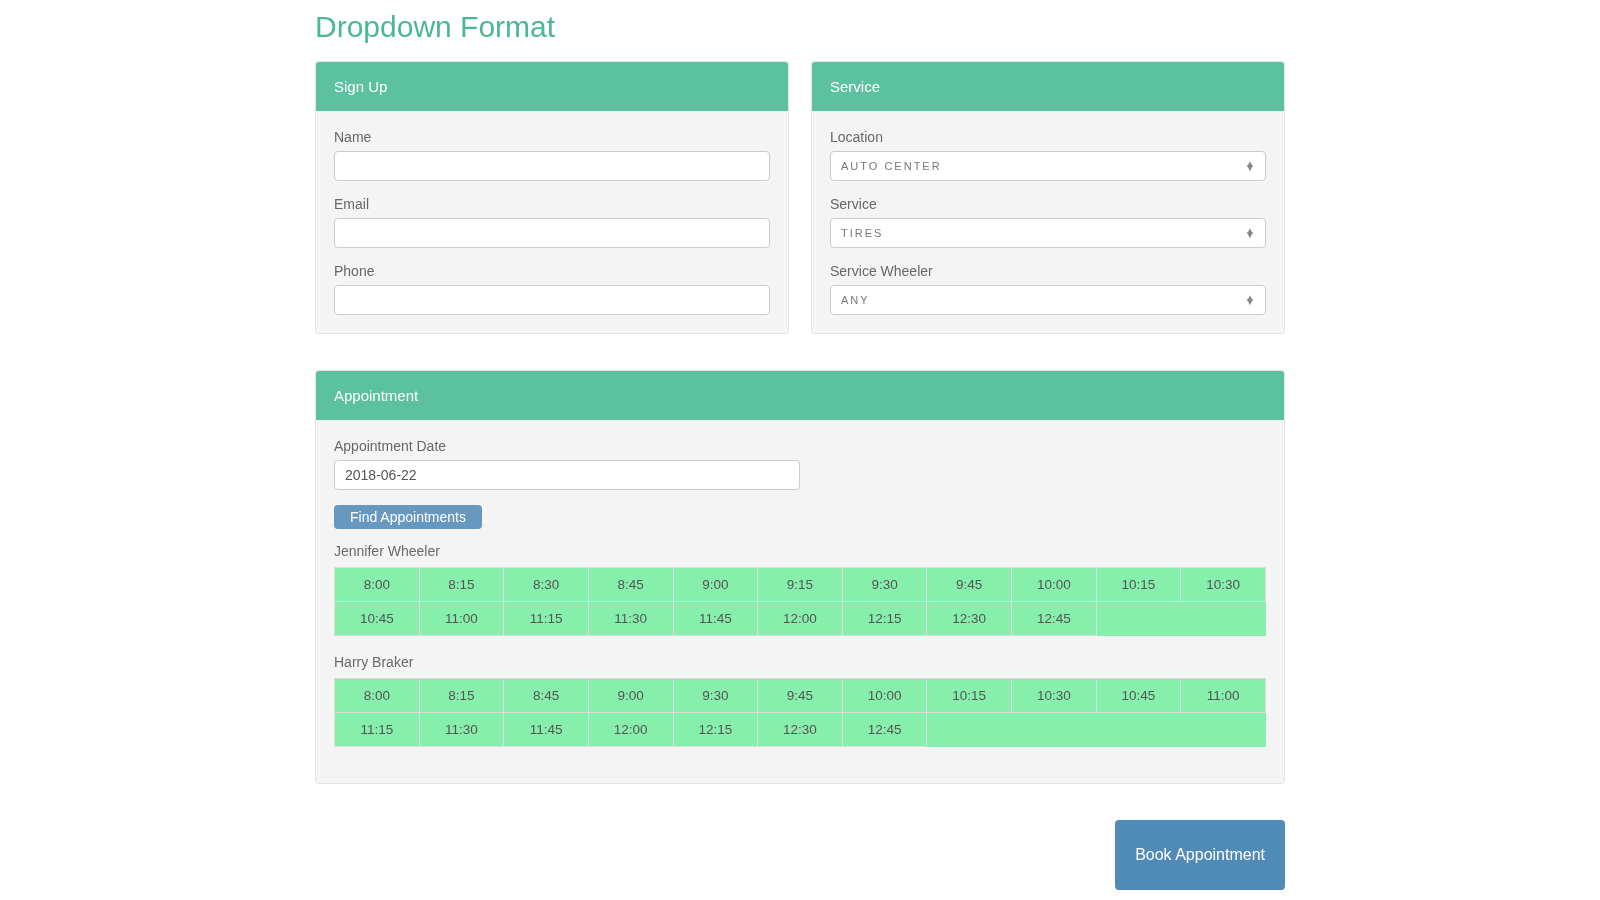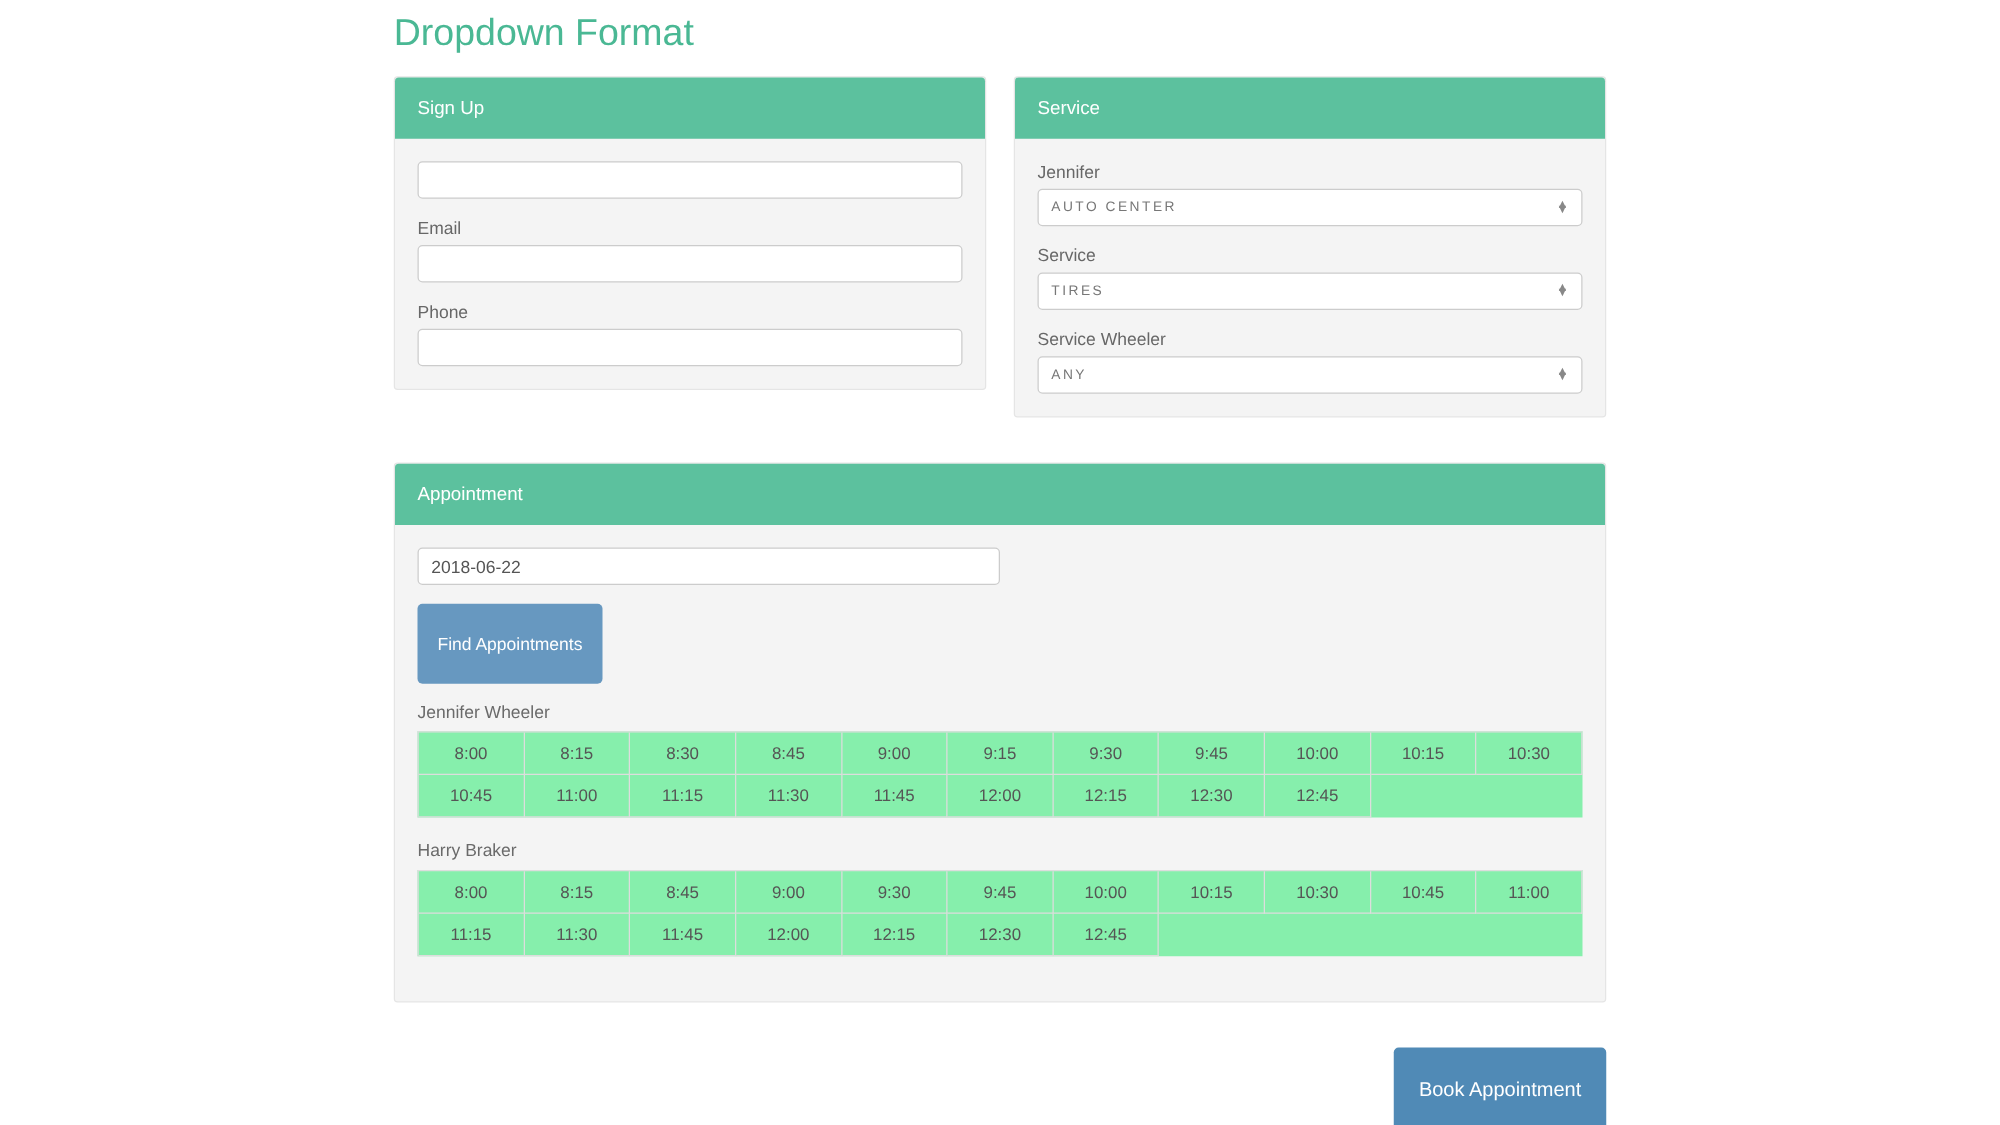--- a/index.html
+++ b/index.html
@@ -68,21 +68,21 @@
 }
 .select-arrows {
   font-size: 10px;
   color: #888;
   line-height: 4px;
   display: flex;
   flex-direction: column;
 }
 .btn {
   display: inline-block;
-  padding: 24px 16px;
+  padding: 4px 16px;
   border: none;
   border-radius: 4px;
   font-size: 14px;
   cursor: pointer;
   color: #fff;
 }
 .btn-blue { background: #6798c0; }
 .btn-book {
   background: #508ab6;
   padding: 26px 20px;
@@ -126,40 +126,41 @@
 
   <h1 class="page-title">Dropdown Format</h1>
 
   <div class="row">
 
     <div class="col">
       <div class="panel">
         <div class="panel-heading">Sign Up</div>
         <div class="panel-body">
           <div class="form-group">
+            <label>Name</label>
             <input type="text" value="" style="">
           </div>
           <div class="form-group">
             <label>Email</label>
             <input type="text" value="" style="">
           </div>
           <div class="form-group">
             <label>Phone</label>
             <input type="text" value="" style="">
           </div>
         </div>
       </div>
     </div>
 
     <div class="col">
       <div class="panel">
         <div class="panel-heading">Service</div>
         <div class="panel-body">
           <div class="form-group">
-            <label>Jennifer</label>
+            <label>Location</label>
             <div class="select-wrap">
               <span class="select-text">AUTO CENTER</span>
               <span class="select-arrows">
                   <span>▲</span>
                   <span>▼</span>
                 </span>
             </div>
           </div>
           <div class="form-group">
             <label>Service</label>
@@ -183,20 +184,21 @@
           </div>
         </div>
       </div>
     </div>
   </div>
 
   <div class="panel">
     <div class="panel-heading">Appointment</div>
     <div class="panel-body">
       <div class="form-group">
+        <label>Appointment Date</label>
         <input type="text" class="appt-date-input" value="2018-06-22" style="">
       </div>
       <div class="find-row">
         <button class="btn btn-blue">Find Appointments</button>
       </div>
 
       <div id="providers-container">
           <div class="provider-name">Jennifer Wheeler</div>
           <div class="time-table">
             <div class="time-cell">8:00</div>

